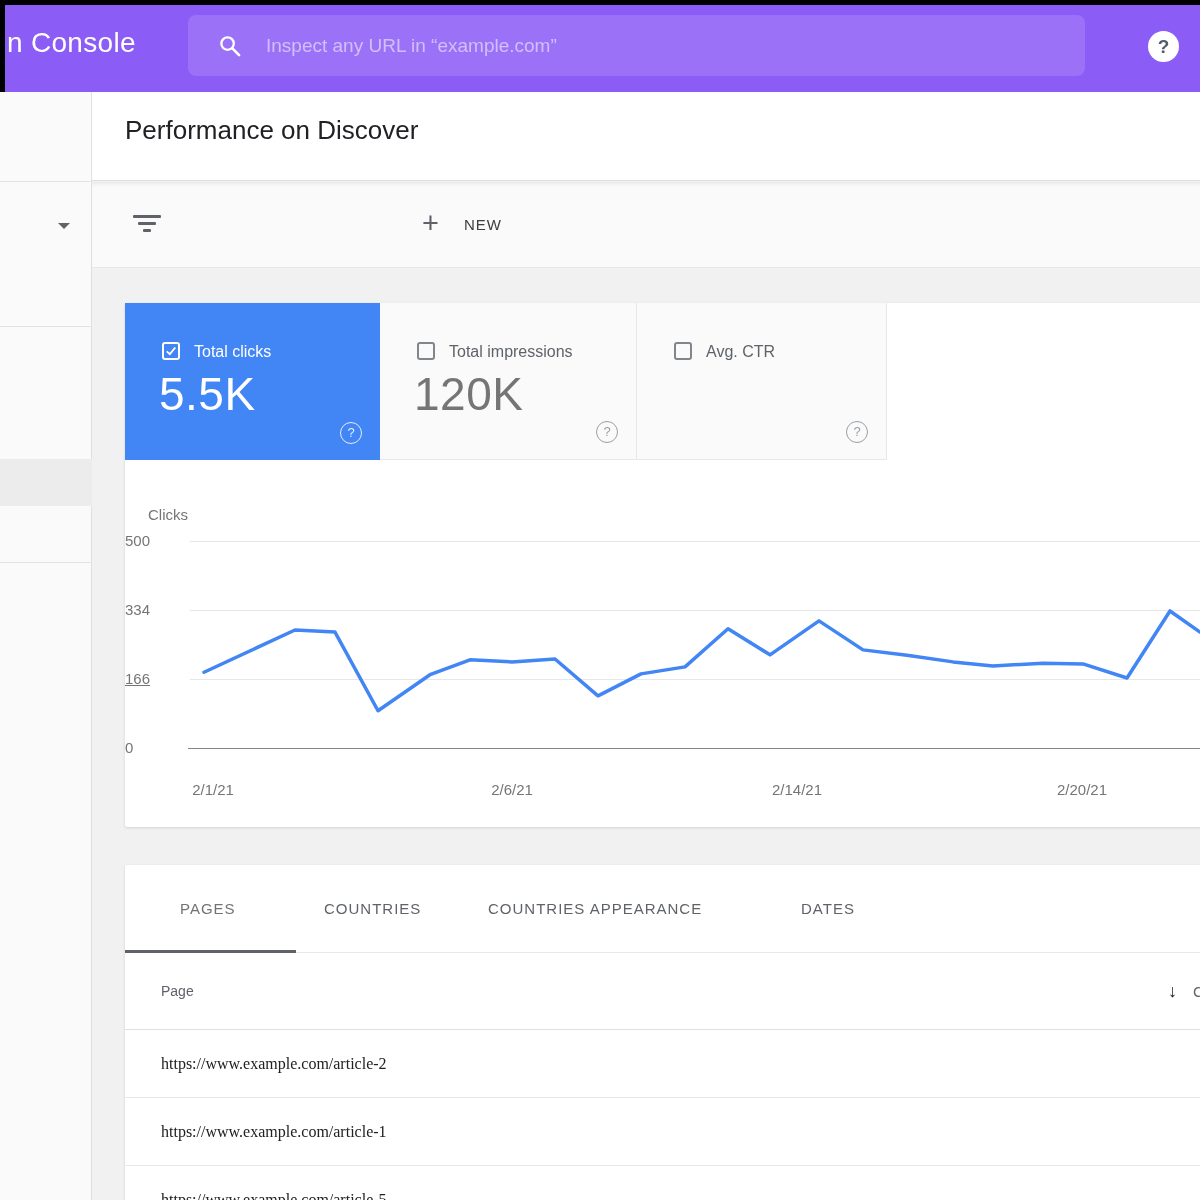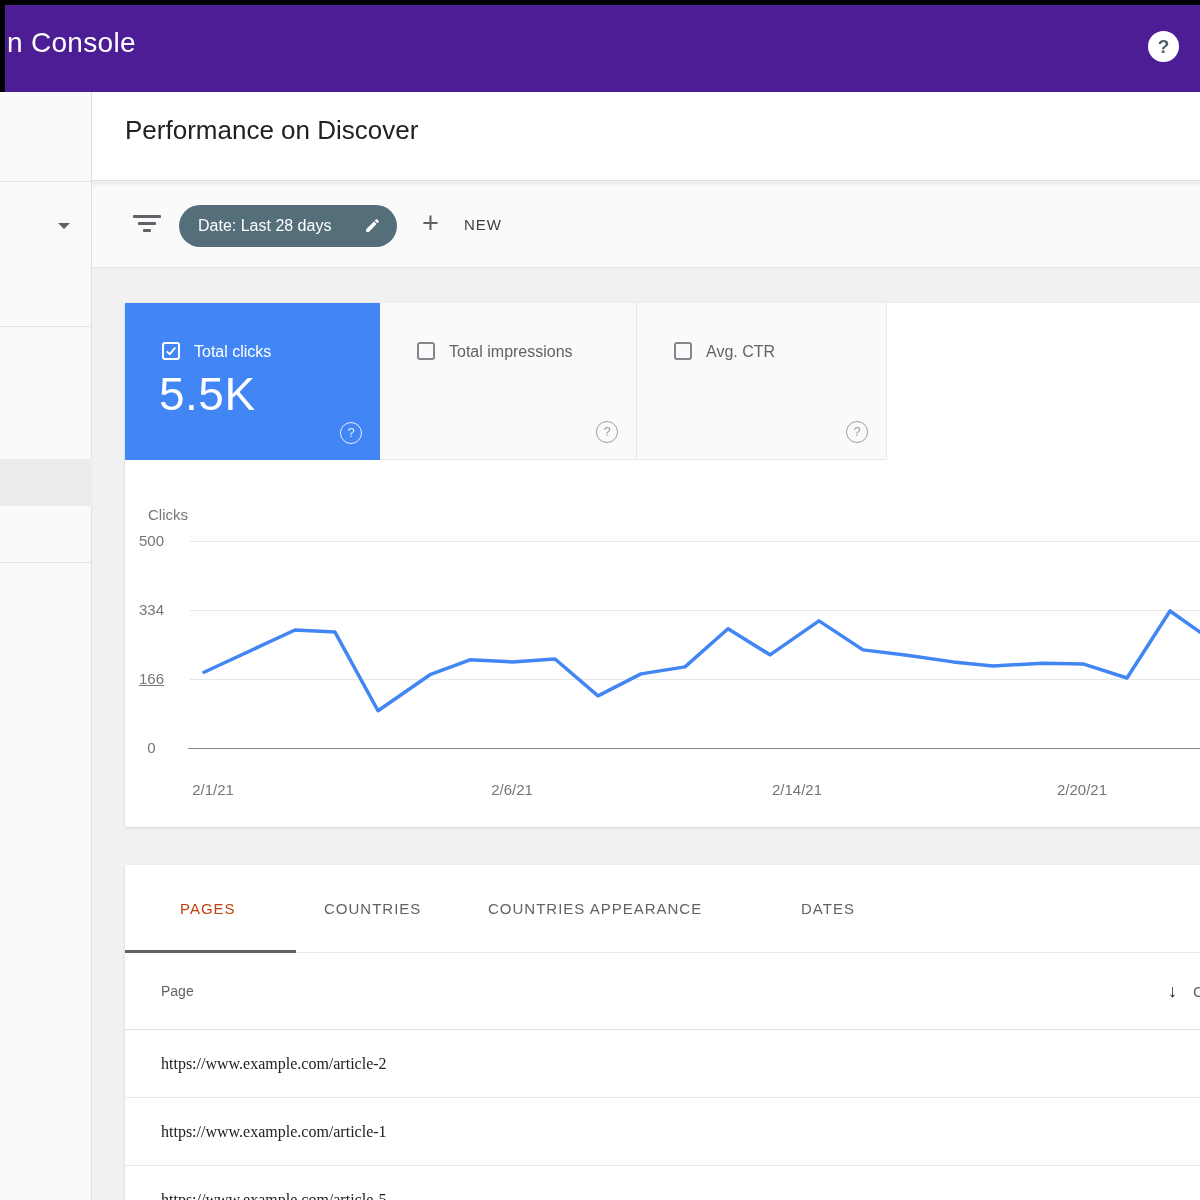--- a/index.html
+++ b/index.html
@@ -6,21 +6,21 @@
   html,body { width:1200px; height:1200px; }
   body {
     position:relative; overflow:hidden;
     background:#f1f1f1;
     font-family:"Liberation Sans", sans-serif;
     color:#202124;
   }
   .abs { position:absolute; }
 
   
-  .topbar { left:0; top:0; width:1200px; height:92px; background:#4c1d95; }
+  .topbar { left:0; top:0; width:1200px; height:92px; background:#8b5cf6; }
   .edge-top { left:0; top:0; width:1200px; height:5px; background:#000; }
   .edge-left { left:0; top:0; width:5px; height:92px; background:#000; }
   .logo { left:7px; top:27px; font-size:28px; color:#fff; letter-spacing:.3px; white-space:nowrap; }
   .searchbar {
     left:188px; top:15px; width:897px; height:61px;
     background:rgba(255,255,255,0.13); border-radius:8px;
   }
   .search-icon { left:30px; top:19px; width:23px; height:23px; }
   .search-placeholder {
     left:78px; top:0; height:61px; line-height:61px;
@@ -84,78 +84,79 @@
   .tile-impressions .tile-label, .tile-ctr .tile-label { color:#5f6368; }
   .tile-value { left:34px; top:64px; font-size:46px; letter-spacing:.5px; white-space:nowrap; }
   .tile-impressions .tile-value, .tile-ctr .tile-value { color:#757575; }
   .qmark { right:18px; bottom:16px; width:22px; height:22px; border-radius:50%;
            font-size:13px; text-align:center; line-height:20px; }
   .qmark-light { border:1.5px solid rgba(255,255,255,0.85); color:rgba(255,255,255,0.85); }
   .qmark-gray { border:1.5px solid #9aa0a6; color:#9aa0a6; }
 
   
   .chart-title { left:23px; top:203px; font-size:15px; color:#757575; }
-  .ytick { left:0; width:53px; text-align:center; font-size:15px; color:#757575; }
+  .ytick { left:0; width:53px; text-align:left; font-size:15px; color:#757575; }
   .yt0 { top:229px; } .yt1 { top:298px; } .yt2 { top:367px;text-decoration:underline; } .yt3 { top:436px; }
   .gridline { left:65px; right:0; height:1px; background:#e7e7e7; }
   .gl0 { top:238px; } .gl1 { top:307px; } .gl2 { top:376px; }
   .baseline { left:63px; right:0; top:445px; height:1px; background:#80868b; }
   .chart-svg { left:0; top:0; width:1125px; height:524px; }
   .xtick { top:478px; font-size:15px; color:#757575; transform:translateX(-50%); white-space:nowrap; }
 
   
   .tabs-row { left:0; top:0; width:1125px; height:88px; border-bottom:1px solid #e8e8e8; }
   .tab { top:35px; font-size:15px; letter-spacing:1px; color:#5f6368; white-space:nowrap; }
-  .tab.active { color:#c2410c; font-weight:500; }
+  .tab.active { color:#737373; font-weight:500; }
   .tab-pages { left:55px; } .tab-countries { left:199px; }
   .tab-appearance { left:363px; } .tab-dates { left:676px; }
   .tab-underline { left:0; top:85px; width:171px; height:3px; background:#5f6368; }
 
   
   .thead-row { left:0; top:88px; width:1125px; height:77px; border-bottom:1px solid #e0e0e0; }
   .th-page { left:36px; top:0; height:77px; line-height:77px; font-size:14px; color:#5f6368; }
   .sort-arrow { left:1043px; top:0; height:77px; line-height:77px; font-size:18px; color:#202124; }
   .th-clicks { left:1068px; top:0; height:77px; line-height:77px; font-size:15px; color:#5f6368; }
   .trow { left:0; width:1125px; height:68px; border-bottom:1px solid #e8e8e8; }
   .tr0 { top:165px; } .tr1 { top:233px; } .tr2 { top:301px; border-bottom:none; }
   .cell-page { left:36px; top:0; height:68px; line-height:68px; font-size:16px; color:#202124; white-space:nowrap;font-family:Liberation Serif, serif; }
 </style>
 </head>
 <body>
 
 <div class="abs topbar">
   <div class="abs edge-top"></div>
   <div class="abs edge-left"></div>
   <div class="abs logo">n Console</div>
+  <div class="abs searchbar">
+    <svg class="abs search-icon" viewBox="0 0 24 24">
+      <circle cx="10" cy="10" r="6.5" fill="none" stroke="#ffffff" stroke-width="2.4"></circle>
+      <line x1="15" y1="15" x2="22" y2="22" stroke="#ffffff" stroke-width="2.8" stroke-linecap="round"></line>
+    </svg>
+    <div class="abs search-placeholder">Inspect any URL in “example.com”</div>
+  </div>
   <div class="abs help-btn">?</div>
 </div>
 
 <div class="abs sidebar">
   <div class="abs sb-chevron"></div>
   <div class="abs sb-divider sb-d1"></div>
   <div class="abs sb-divider sb-d2"></div>
   <div class="abs sb-selected"></div>
   <div class="abs sb-divider sb-d3"></div>
 </div>
 
 <div class="abs titlebar">
   <div class="abs page-title">Performance on Discover</div>
 </div>
 
 <div class="abs filterbar">
   <div class="abs filter-icon">
     <i class="b1"></i>
       <i class="b2"></i>
       <i class="b3"></i>
-  </div>
-  <div class="abs date-chip">
-    <div class="abs date-chip-label">Date: Last 28 days</div>
-    <svg class="abs chip-pencil" viewBox="0 0 24 24">
-      <path fill="#ffffff" d="M3 17.25V21h3.75L17.81 9.94l-3.75-3.75L3 17.25zM20.71 7.04a1 1 0 0 0 0-1.41l-2.34-2.34a1 1 0 0 0-1.41 0l-1.83 1.83 3.75 3.75 1.83-1.83z"></path>
-    </svg>
   </div>
   <div class="abs new-btn">
     <span class="abs plus-glyph">+</span>
     <span class="abs new-label">NEW</span>
   </div>
 </div>
 
 <div class="abs card card-chart">
 
   <div class="abs tile tile-clicks">
@@ -165,20 +166,21 @@
       </svg>
     </div>
     <div class="abs tile-label">Total clicks</div>
     <div class="abs tile-value">5.5K</div>
     <div class="abs qmark qmark-light">?</div>
   </div>
 
   <div class="abs tile tile-impressions">
     <div class="abs cb cb-unchecked"></div>
     <div class="abs tile-label">Total impressions</div>
+    <div class="abs tile-value">120K</div>
     <div class="abs qmark qmark-gray">?</div>
   </div>
 
   <div class="abs tile tile-ctr">
     <div class="abs cb cb-unchecked"></div>
     <div class="abs tile-label">Avg. CTR</div>
     <div class="abs qmark qmark-gray">?</div>
   </div>
 
   <div class="abs chart-title">Clicks</div>

